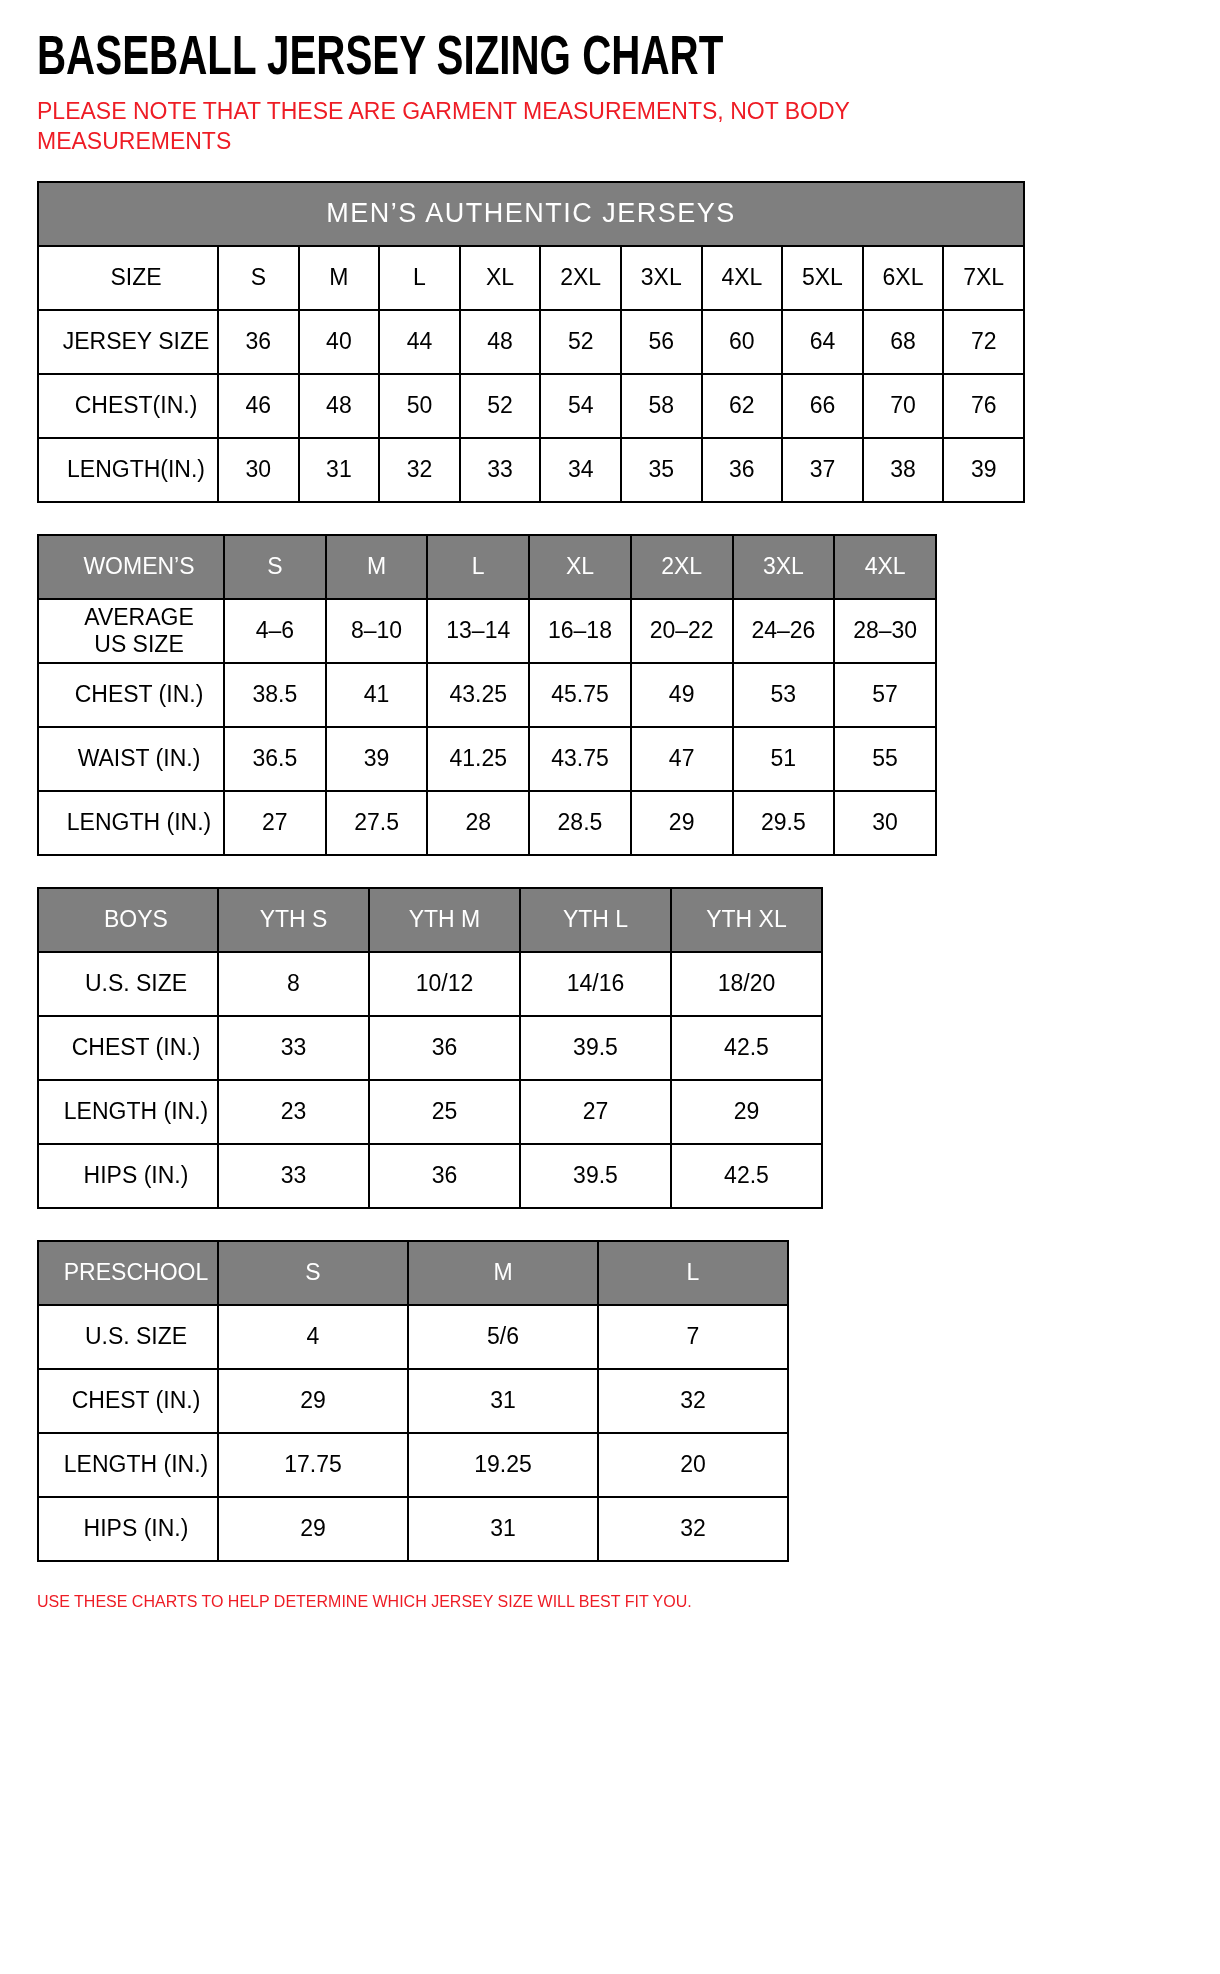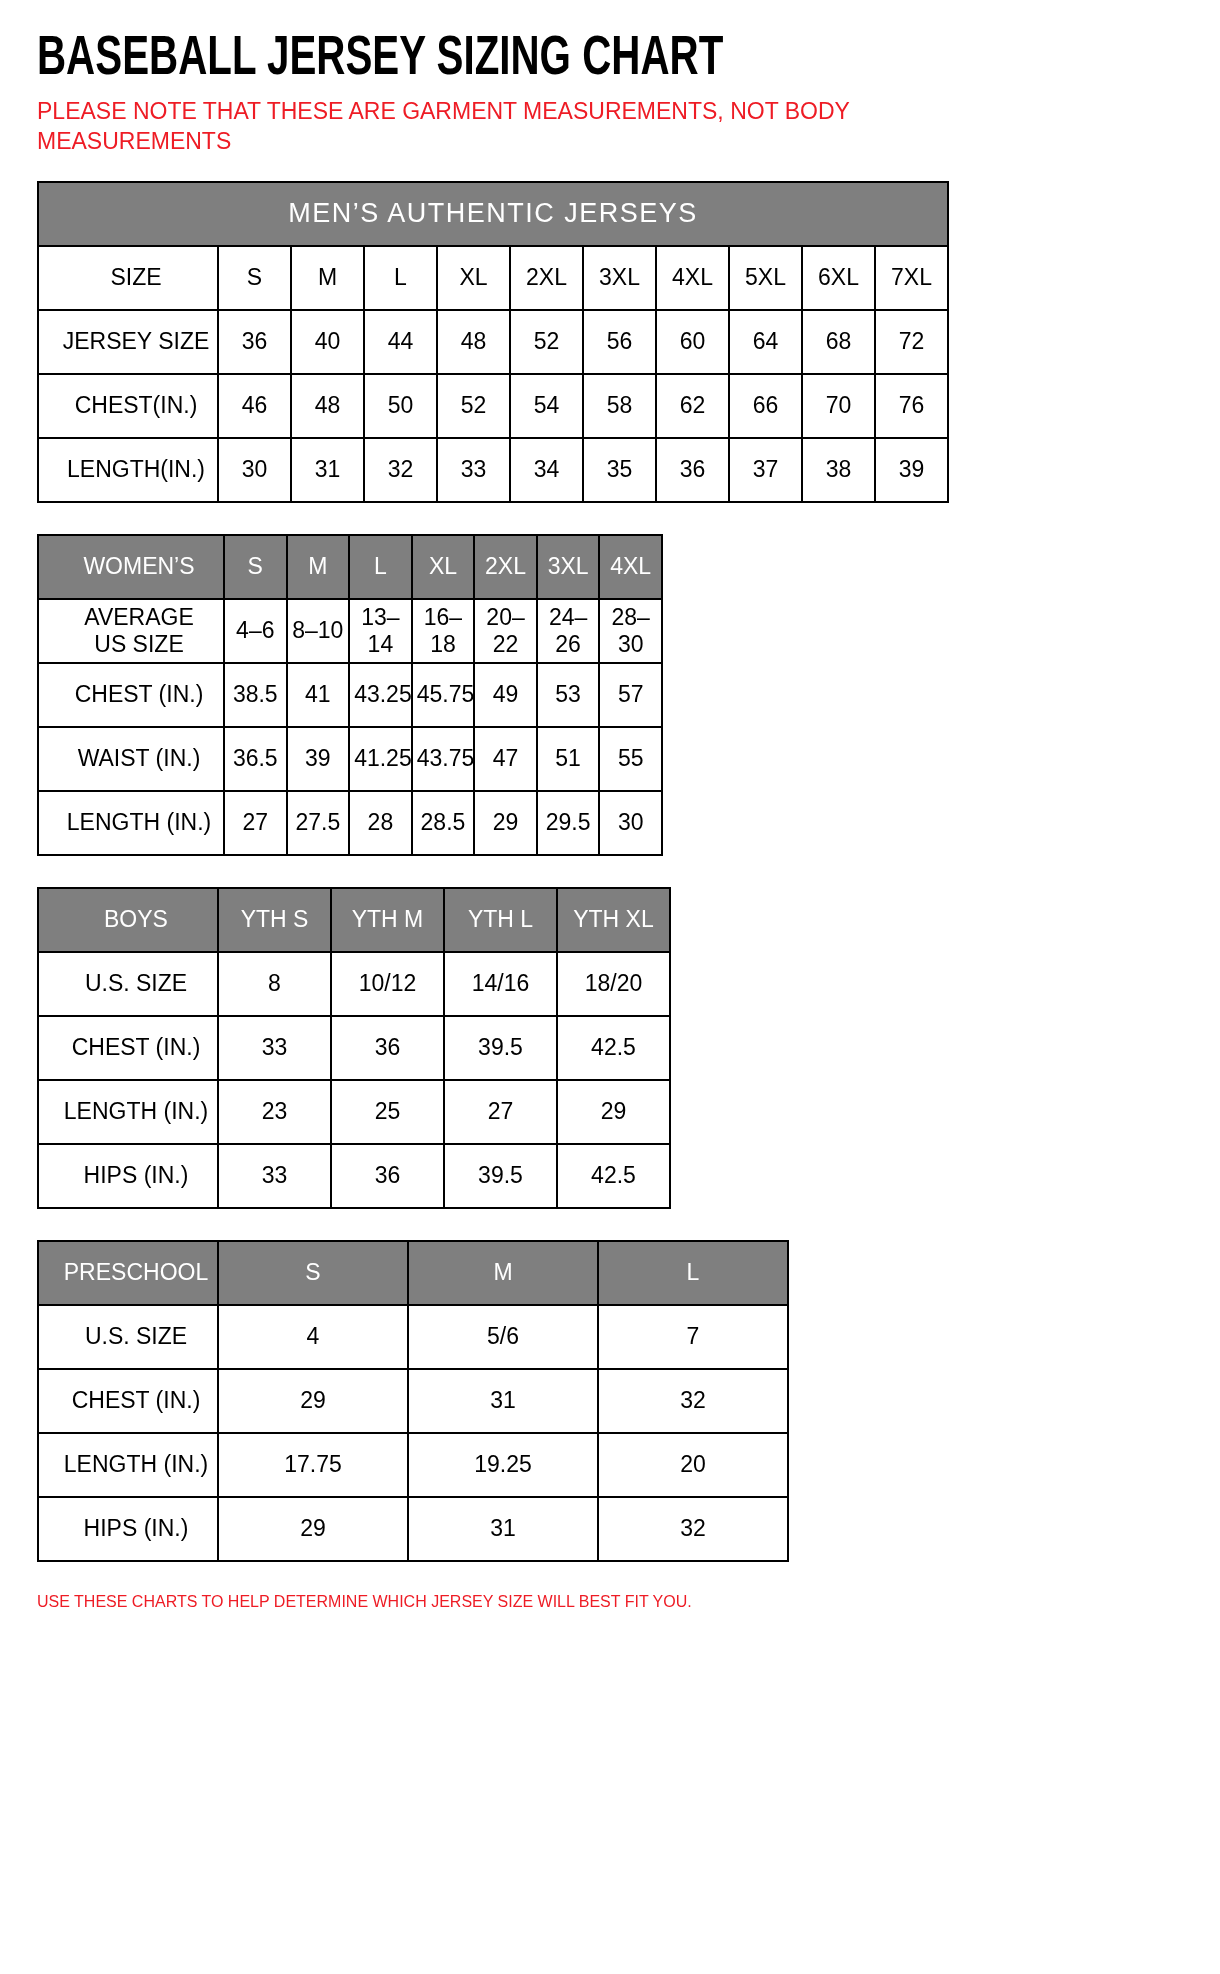--- a/index.html
+++ b/index.html
@@ -36,23 +36,23 @@
     max-width: 880px;
     margin-bottom: 24px;
   }
 
   table.sizing-table {
     border-collapse: collapse;
     table-layout: fixed;
     margin-bottom: 31px;
     background: #fff;
   }
-  #table-mens      { width: 912px; }
-  #table-womens    { width: 626px; }
-  #table-boys      { width: 634px; }
+  #table-mens      { width: 988px; }
+  #table-womens    { width: 900px; }
+  #table-boys      { width: 786px; }
   #table-preschool { width: 752px; }
 
   col.label-col { width: 180px; }
   #table-womens col.label-col { width: 186px; }
 
   .sizing-table td, .sizing-table th {
     border: 2px solid var(--border);
     text-align: center;
     vertical-align: middle;
     height: 64px;

